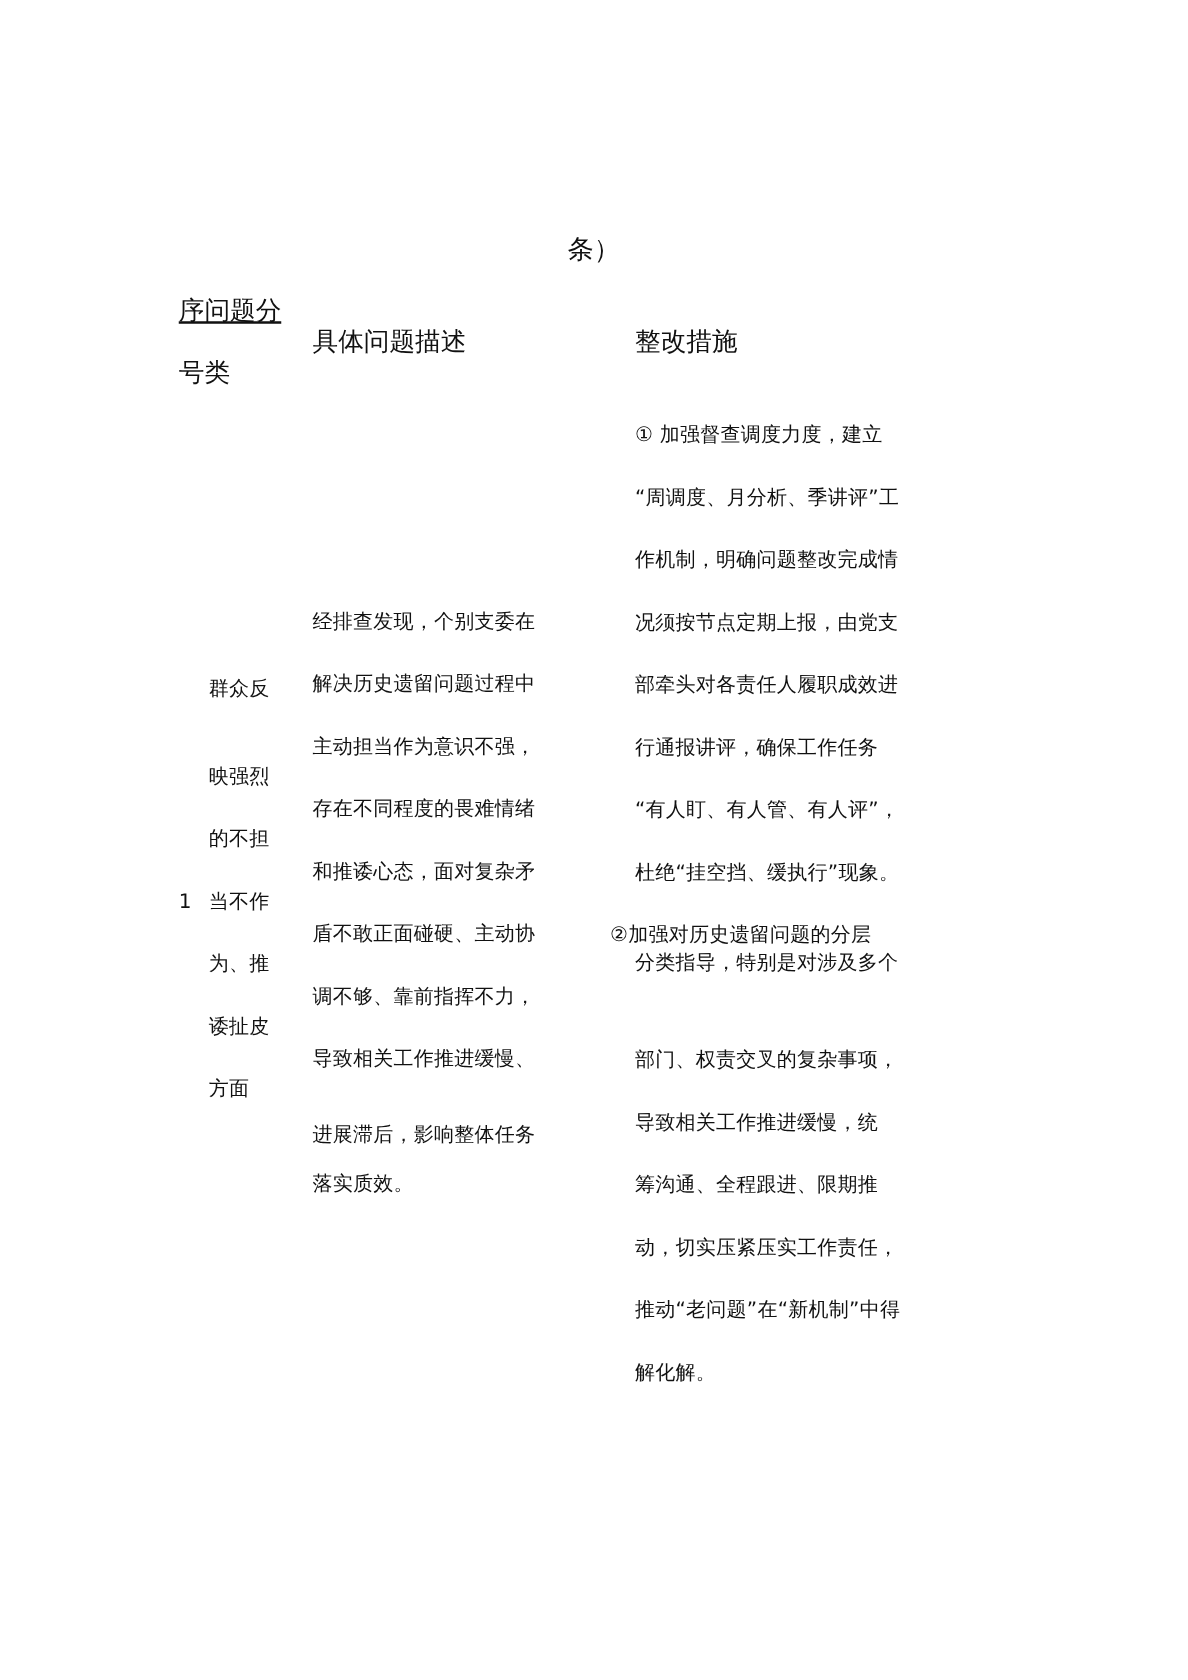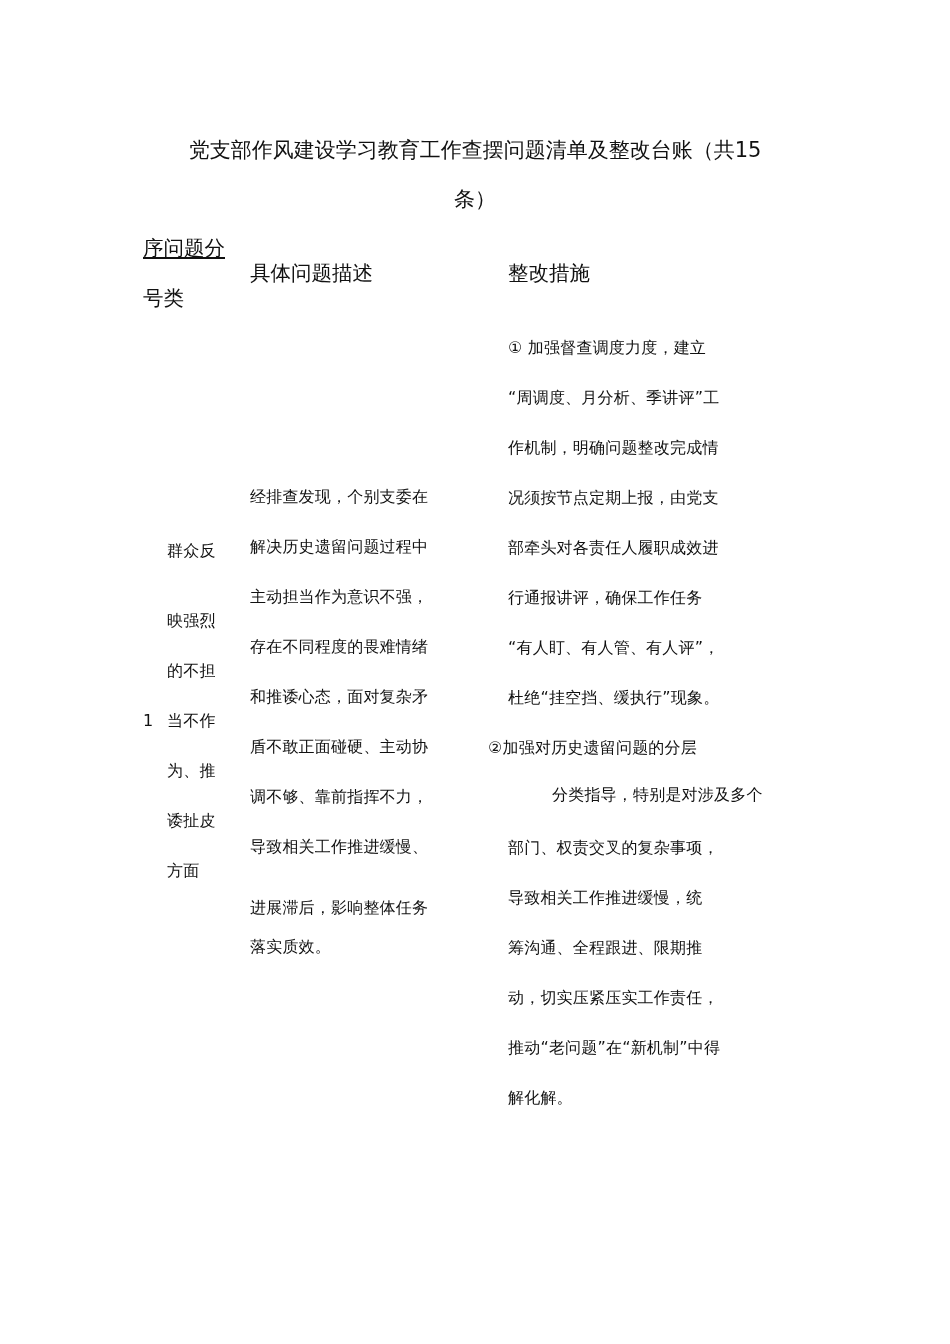--- a/index.html
+++ b/index.html
@@ -42,21 +42,20 @@
       white-space: nowrap;
       font-size: 20.5px;
       line-height: 28px;
     }
   </style>
 </head>
 <body>
 
 <div class="page">
 
-  <div class="title-line" style="top:135px;">党支部作风建设学习教育工作查摆问题清单及整改台账（共15</div>
   <div class="title-line" style="top:184px;">条）</div>
 
   <div class="hdr" style="left:143px; top:234px;text-decoration:underline;">序问题分</div>
   <div class="hdr" style="left:143px; top:284px;">号类</div>
   <div class="hdr" style="left:250px; top:259px;">具体问题描述</div>
   <div class="hdr" style="left:508px; top:259px;">整改措施</div>
 
   <div class="line" style="left:143px; top:707px;">1</div>
 
   <div>
@@ -85,21 +84,21 @@
   <div>
     <div class="line" style="left:508px; top:334px;">① 加强督查调度力度，建立</div>
     <div class="line" style="left:508px; top:384px;">“周调度、月分析、季讲评”工</div>
     <div class="line" style="left:508px; top:434px;">作机制，明确问题整改完成情</div>
     <div class="line" style="left:508px; top:484px;">况须按节点定期上报，由党支</div>
     <div class="line" style="left:508px; top:534px;">部牵头对各责任人履职成效进</div>
     <div class="line" style="left:508px; top:584px;">行通报讲评，确保工作任务</div>
     <div class="line" style="left:508px; top:634px;">“有人盯、有人管、有人评”，</div>
     <div class="line" style="left:508px; top:684px;">杜绝“挂空挡、缓执行”现象。</div>
     <div class="line" style="left:488px; top:734px;">②加强对历史遗留问题的分层</div>
-    <div class="line" style="left:508px; top:781px;margin-left:44px;">分类指导，特别是对涉及多个</div>
+    <div class="line" style="left:508px; top:756px;">分类指导，特别是对涉及多个</div>
     <div class="line" style="left:508px; top:834px;">部门、权责交叉的复杂事项，</div>
     <div class="line" style="left:508px; top:884px;">导致相关工作推进缓慢，统</div>
     <div class="line" style="left:508px; top:934px;">筹沟通、全程跟进、限期推</div>
     <div class="line" style="left:508px; top:984px;">动，切实压紧压实工作责任，</div>
     <div class="line" style="left:508px; top:1034px;">推动“老问题”在“新机制”中得</div>
     <div class="line" style="left:508px; top:1084px;">解化解。</div>
   </div>
 
 </div>
 

